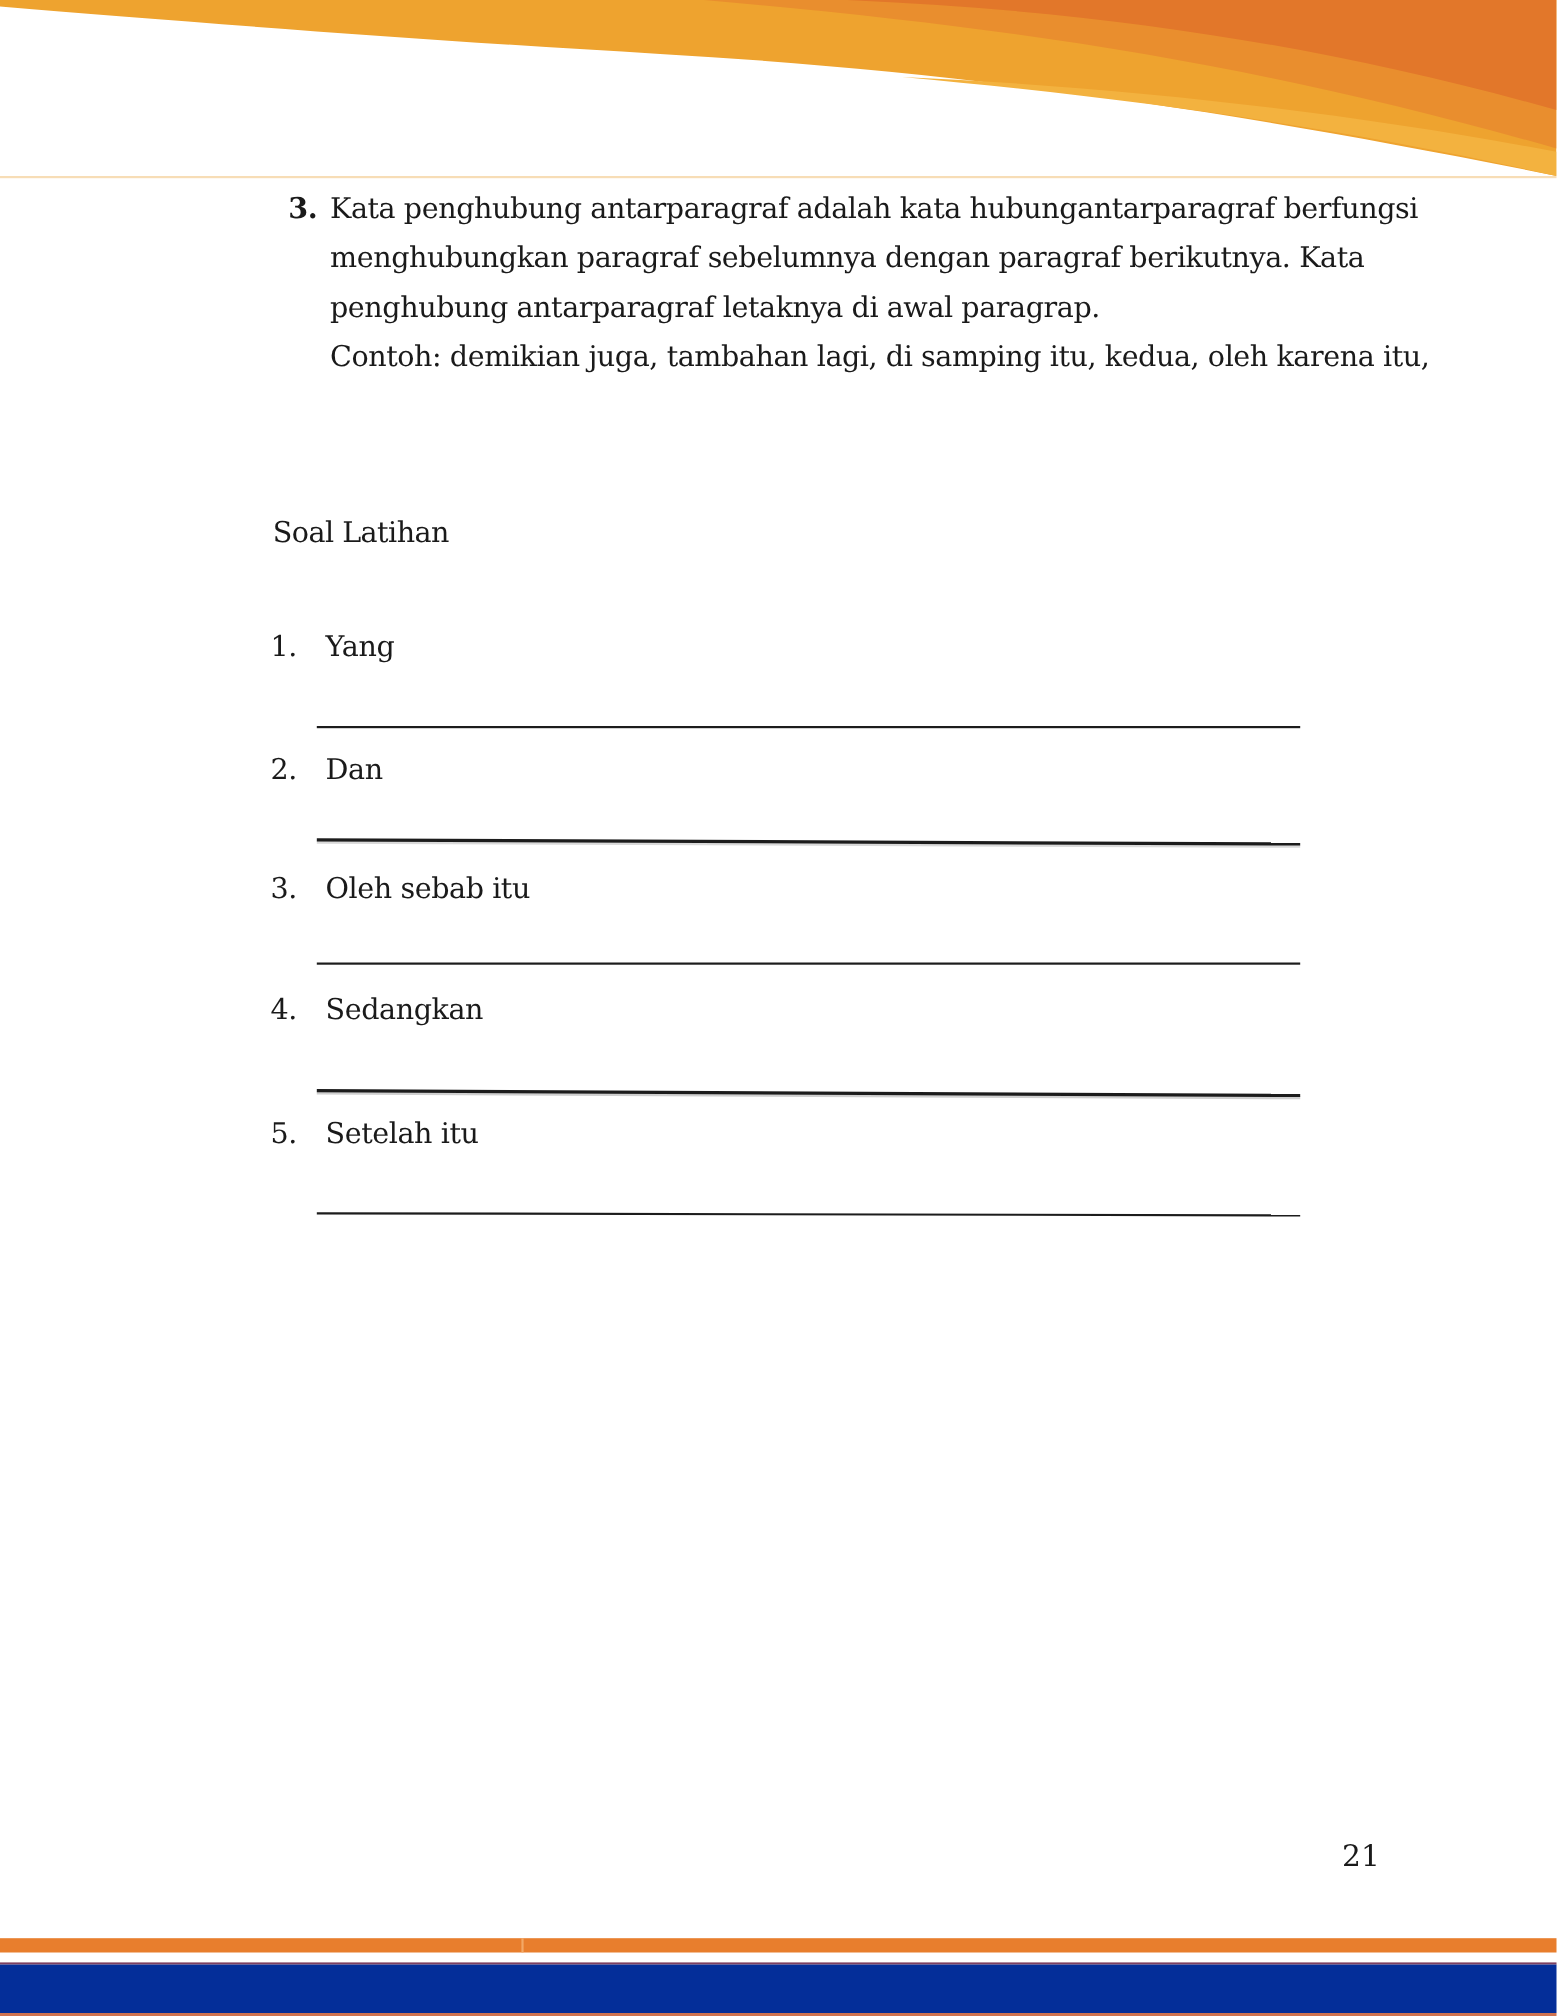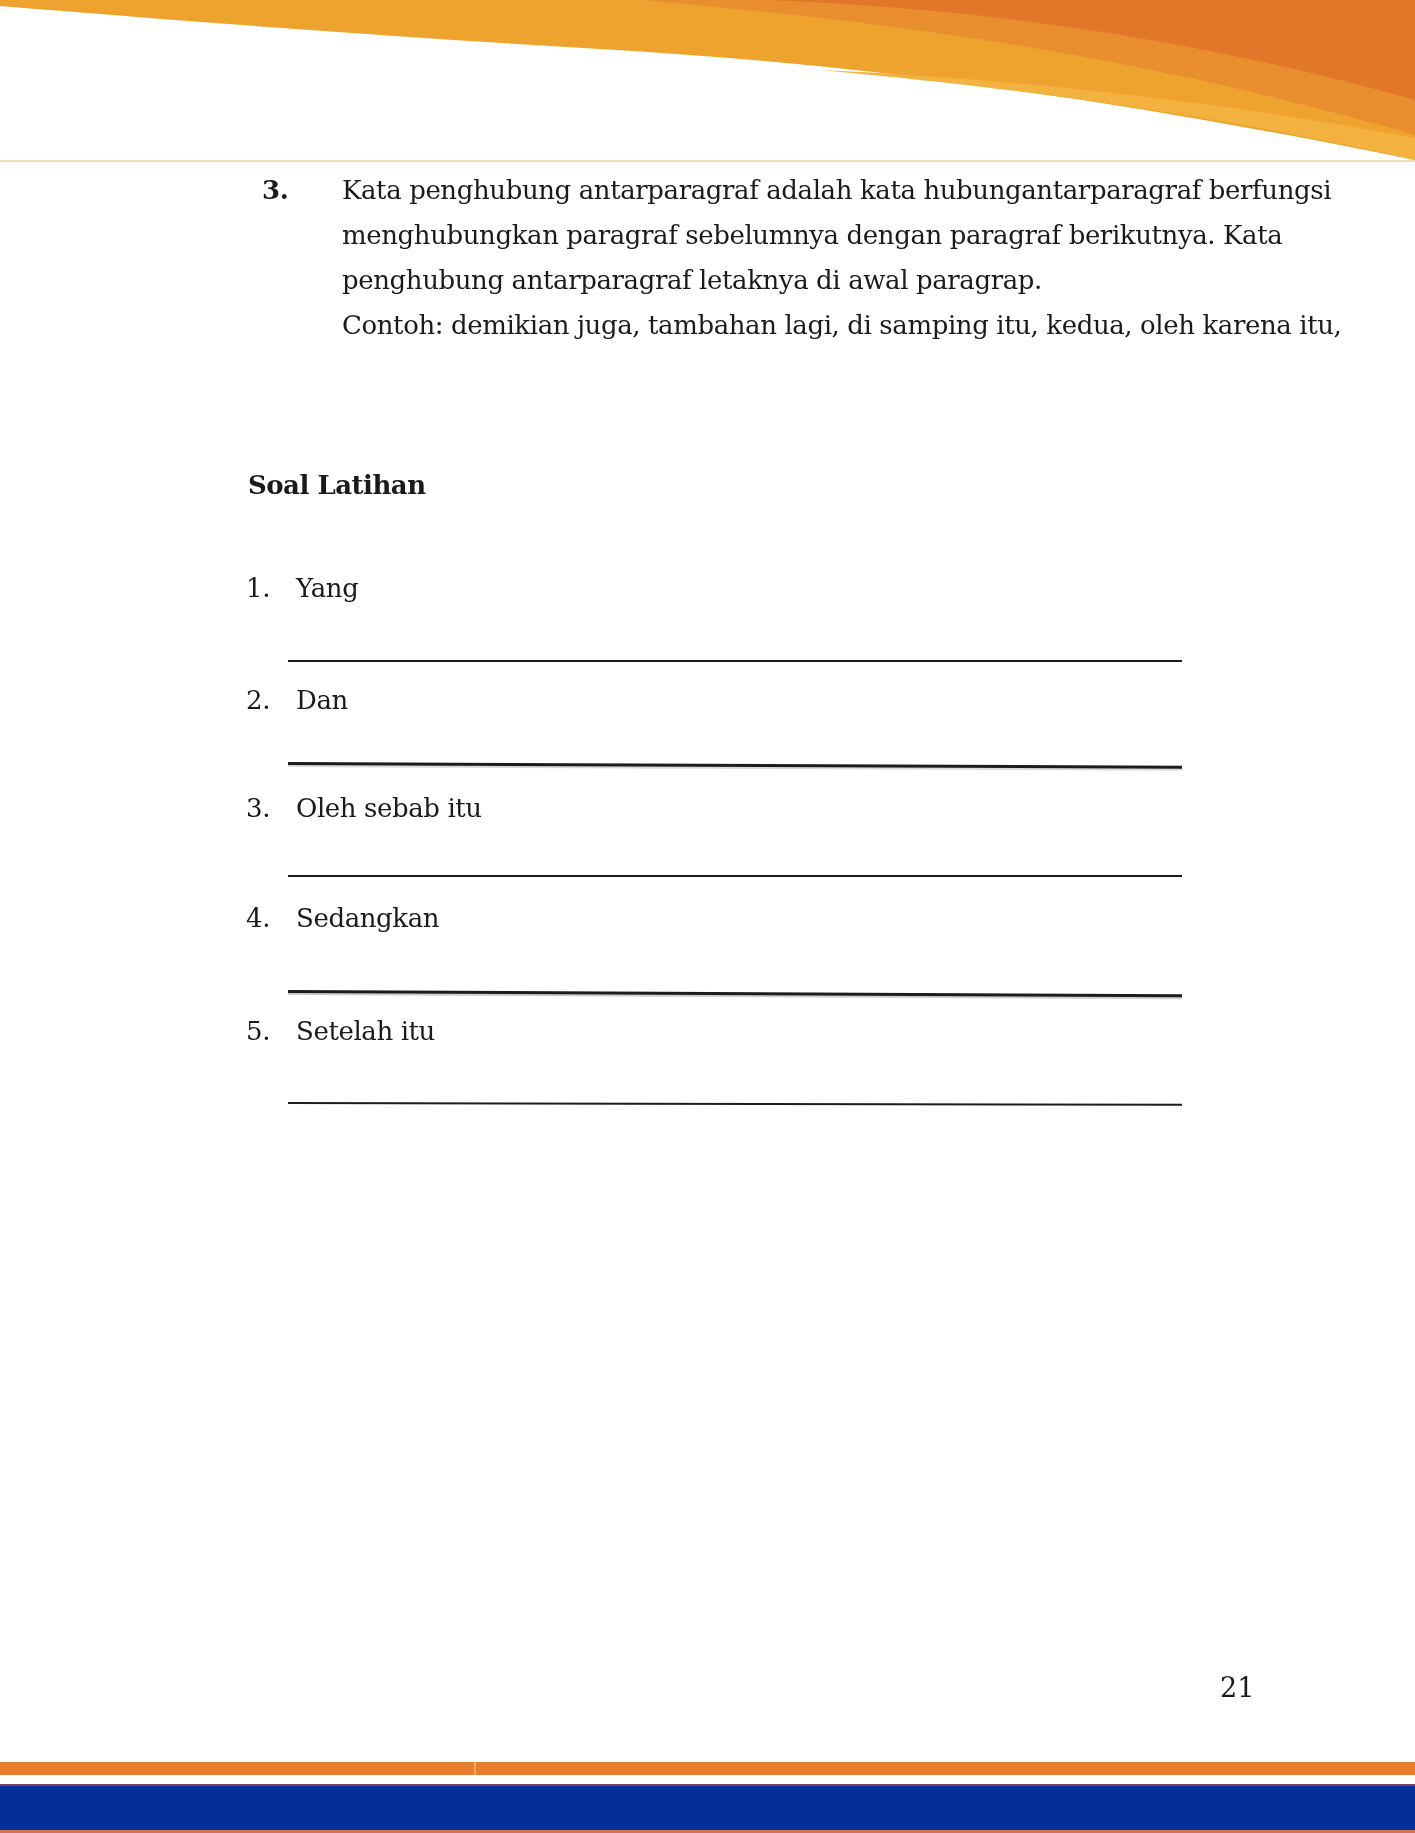--- a/index.html
+++ b/index.html
@@ -33,26 +33,26 @@
     position: absolute; left: 262px; top: 168px;
     font-size: 26px; font-weight: bold; line-height: 45px;
     letter-spacing: -0.4px;
   }
   .paragraph {
     position: absolute; left: 300px; top: 168px;
     width: 860px;
     font-size: 26px; line-height: 45px;
     letter-spacing: -0.4px;
   }
-  .paragraph .pline { height: 45px; white-space: nowrap; margin-left: 42px; }
+  .paragraph .pline { height: 45px; white-space: nowrap; }
 
   
   .exercise-heading {
     position: absolute; left: 248px; top: 470px;
-    font-size: 26px; font-weight: bold; letter-spacing: -0.5px;
+    font-size: 26px; font-weight: normal; letter-spacing: -0.5px;
   }
   .exercise-instruction {
     position: absolute; left: 248px; top: 518px;
     font-size: 26px; font-weight: bold; letter-spacing: -0.8px;
     white-space: nowrap;
   }
 
   .item { position: absolute; left: 0; width: 1415px; }
   .item .num {
     position: absolute; left: 246px; top: 0;

